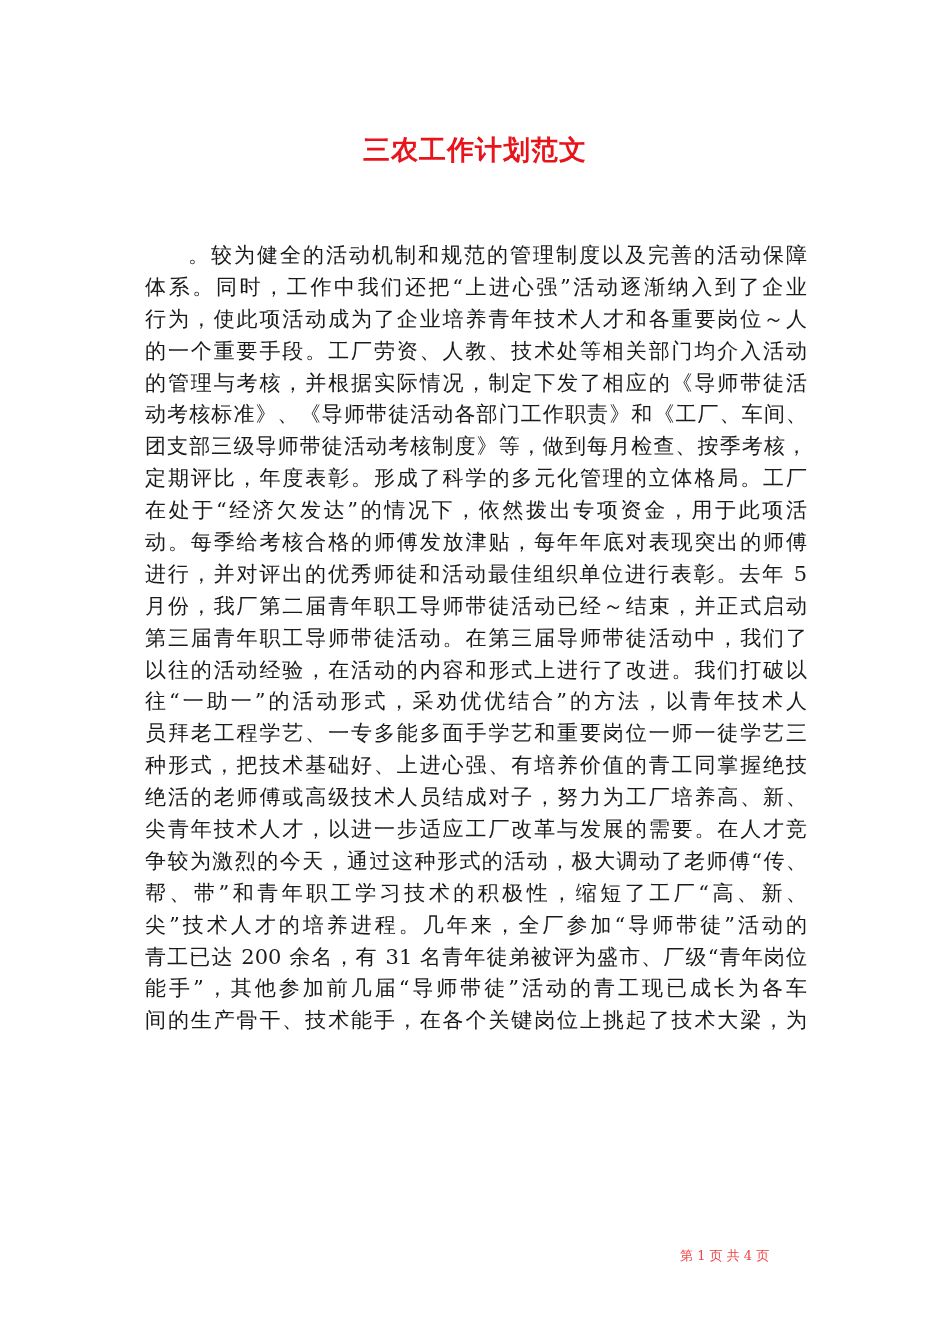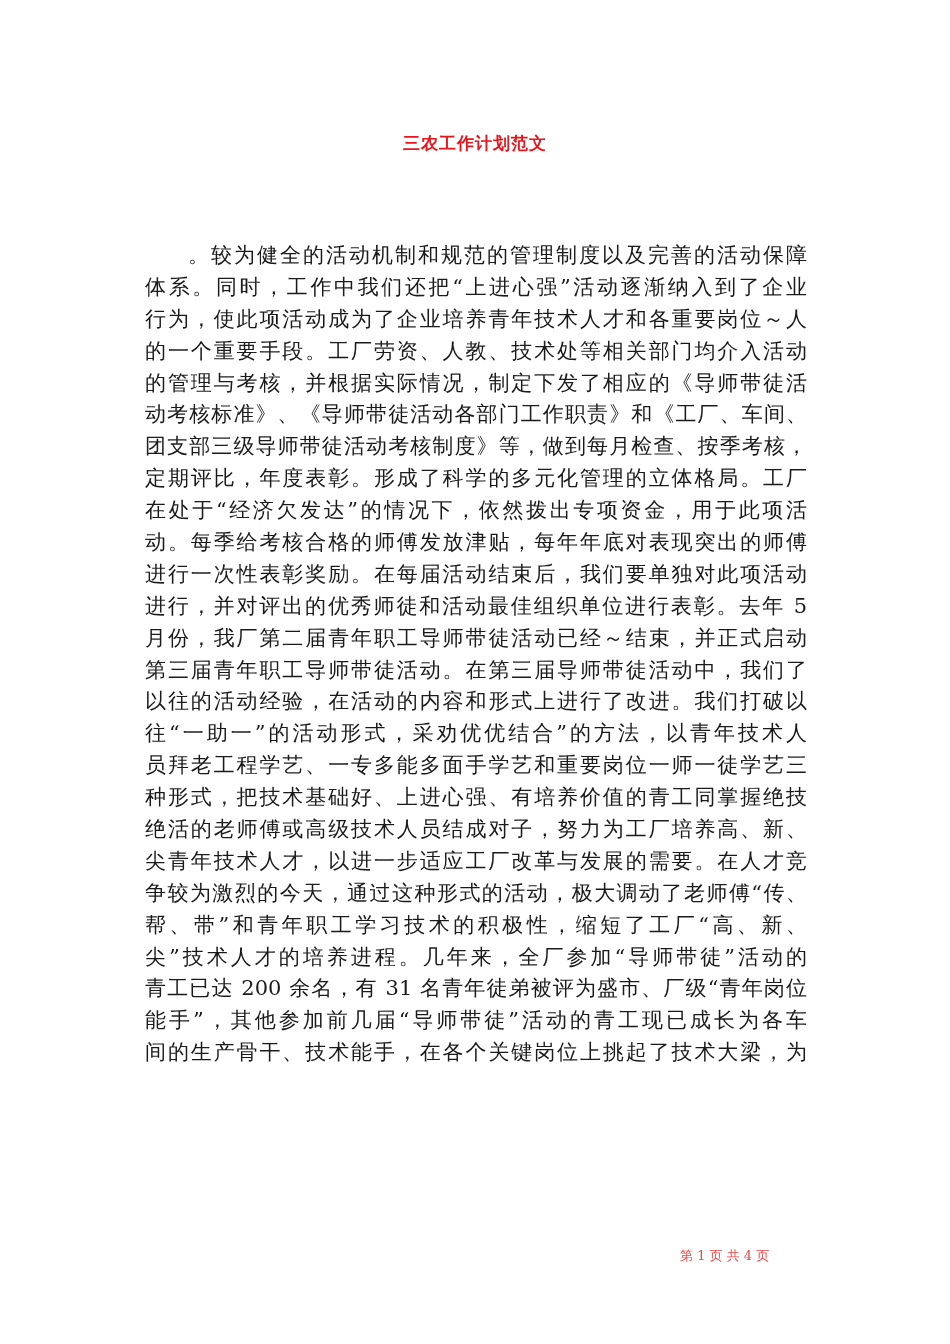--- a/index.html
+++ b/index.html
@@ -1,18 +1,18 @@
 <!DOCTYPE html>
 <html><head>
 <meta charset="utf-8">
 <style>
   html, body { margin: 0; padding: 0; background: #ffffff; }
   body { width: 950px; height: 1344px; position: relative; overflow: hidden; font-family: "DejaVu Serif", "Liberation Serif", serif; }
   .page { position: absolute; left: 0; top: 0; width: 950px; height: 1344px; background: #fff; }
-  .title { position: absolute; top: 132px; left: 0; width: 950px; text-align: center; color: #e8141b; font-size: 17px; font-weight: bold; letter-spacing: 1px; font-family: "DejaVu Sans", "Liberation Sans", sans-serif; }
+  .title { position: absolute; top: 132px; left: 0; width: 950px; text-align: center; color: #e8141b; font-size: 27px; font-weight: bold; letter-spacing: 1px; font-family: "DejaVu Sans", "Liberation Sans", sans-serif; }
   .body-text { position: absolute; left: 145px; top: 240px; width: 662px; }
   .line { height: 31.9px; line-height: 31.9px; font-size: 21px; color: #1a1a1a; white-space: nowrap; text-align: justify; text-align-last: justify; overflow: visible; }
   .line.first { padding-left: 43px; }
   .line.last { text-align-last: justify; }
   .footer { position: absolute; top: 1247px; left: 680px; font-size: 13px; color: #ef4444; font-family: "DejaVu Serif", "Liberation Serif", serif; }
 </style>
 </head>
 <body>
 
 <div class="page">
@@ -22,21 +22,20 @@
     <div class="line first">。较为健全的活动机制和规范的管理制度以及完善的活动保障</div>
     <div class="line">体系。同时，工作中我们还把“上进心强”活动逐渐纳入到了企业</div>
     <div class="line">行为，使此项活动成为了企业培养青年技术人才和各重要岗位～人</div>
     <div class="line">的一个重要手段。工厂劳资、人教、技术处等相关部门均介入活动</div>
     <div class="line">的管理与考核，并根据实际情况，制定下发了相应的《导师带徒活</div>
     <div class="line">动考核标准》、《导师带徒活动各部门工作职责》和《工厂、车间、</div>
     <div class="line">团支部三级导师带徒活动考核制度》等，做到每月检查、按季考核，</div>
     <div class="line">定期评比，年度表彰。形成了科学的多元化管理的立体格局。工厂</div>
     <div class="line">在处于“经济欠发达”的情况下，依然拨出专项资金，用于此项活</div>
     <div class="line">动。每季给考核合格的师傅发放津贴，每年年底对表现突出的师傅</div>
-    <div class="line">进行一次性表彰奖励。在每届活动结束后，我们要单独对此项活动</div>
     <div class="line">进行，并对评出的优秀师徒和活动最佳组织单位进行表彰。去年 5</div>
     <div class="line">月份，我厂第二届青年职工导师带徒活动已经～结束，并正式启动</div>
     <div class="line">第三届青年职工导师带徒活动。在第三届导师带徒活动中，我们了</div>
     <div class="line">以往的活动经验，在活动的内容和形式上进行了改进。我们打破以</div>
     <div class="line">往“一助一”的活动形式，采劝优优结合”的方法，以青年技术人</div>
     <div class="line">员拜老工程学艺、一专多能多面手学艺和重要岗位一师一徒学艺三</div>
     <div class="line">种形式，把技术基础好、上进心强、有培养价值的青工同掌握绝技</div>
     <div class="line">绝活的老师傅或高级技术人员结成对子，努力为工厂培养高、新、</div>
     <div class="line">尖青年技术人才，以进一步适应工厂改革与发展的需要。在人才竞</div>
     <div class="line">争较为激烈的今天，通过这种形式的活动，极大调动了老师傅“传、</div>

